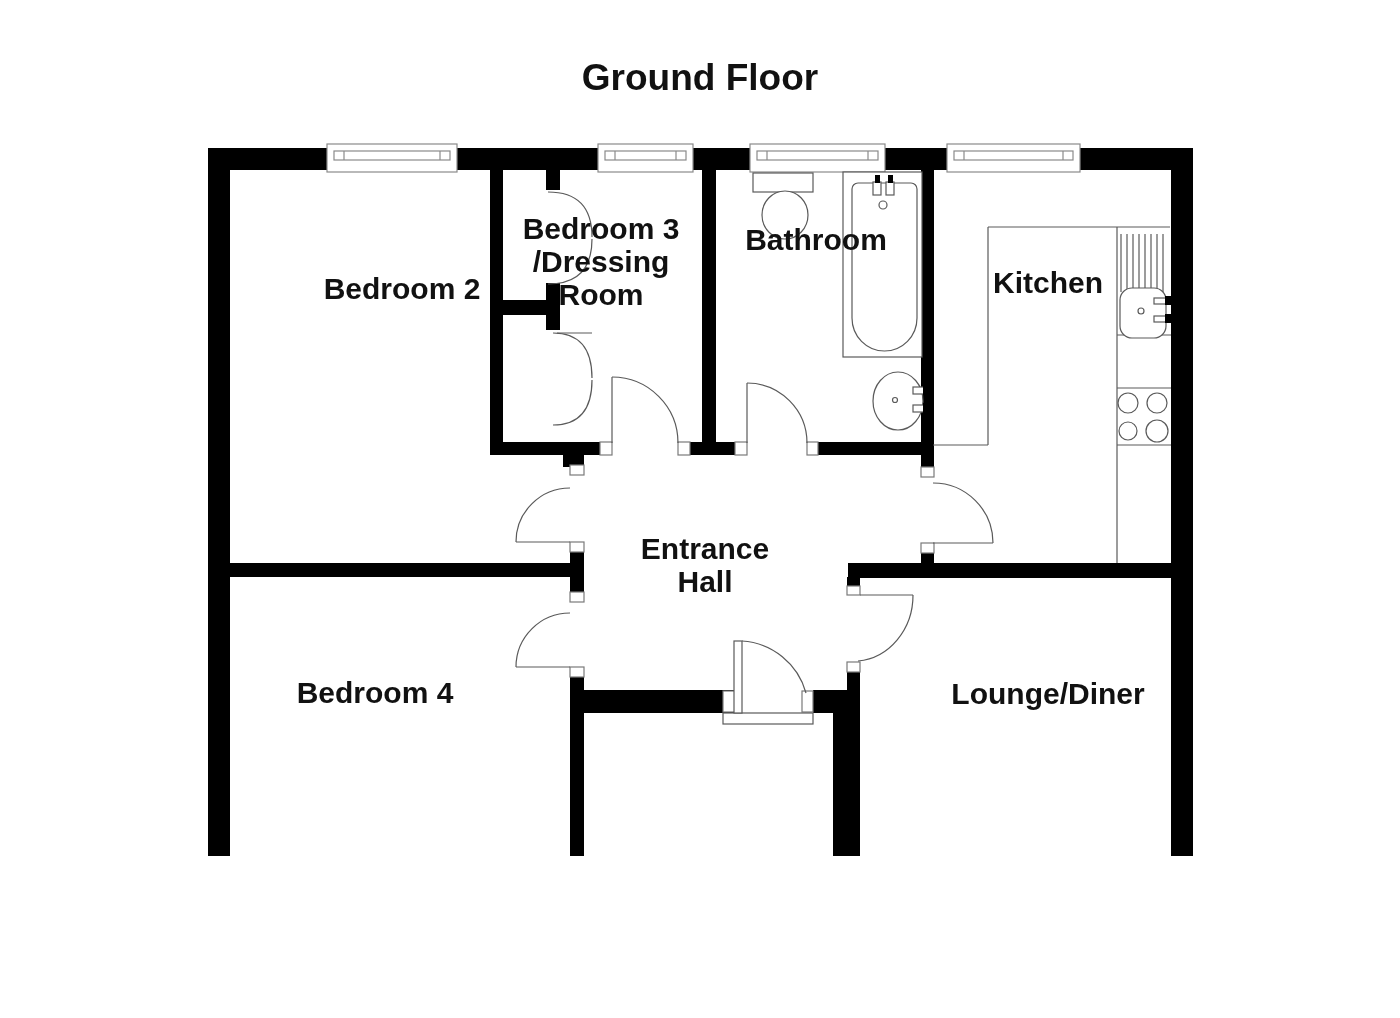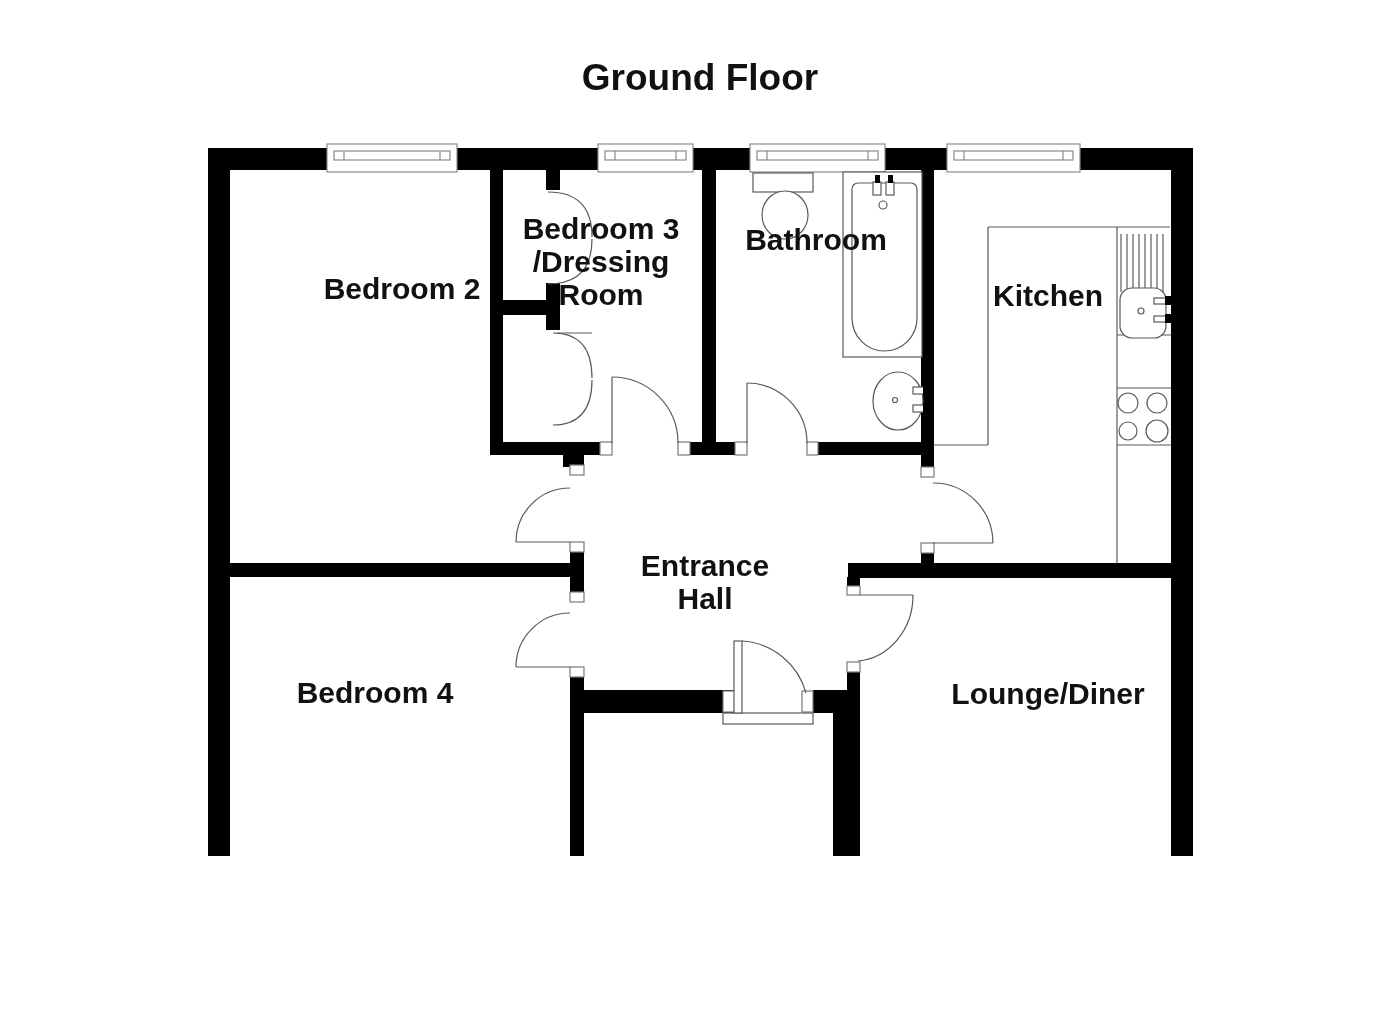--- a/index.html
+++ b/index.html
@@ -155,19 +155,19 @@
       <rect x="734" y="641" width="8" height="72" fill="#ffffff" stroke="#5a5a5a" stroke-width="1.2"></rect>
       <path d="M742,641 A71,71 0 0 1 806,693" fill="none" stroke="#5a5a5a" stroke-width="1.2"></path>
     </svg>
   <h1 class="page-title" style="left: 700px; top: 78px;">Ground Floor</h1>
   <div>
       <div class="room-label" style="left: 366px; top: 288px; margin-left: 36px;">Bedroom 2</div>
       <div class="room-label" style="left: 601px; top: 261px;">Bedroom 3
 /Dressing
 Room</div>
       <div class="room-label" style="left: 816px; top: 239px;">Bathroom</div>
-      <div class="room-label" style="left: 1048px; top: 295px;">Kitchen</div>
-      <div class="room-label" style="left: 705px; top: 582px;">Entrance
+      <div class="room-label" style="left: 1048px; top: 282px;">Kitchen</div>
+      <div class="room-label" style="left: 705px; top: 565px;">Entrance
 Hall</div>
       <div class="room-label" style="left: 375px; top: 692px;">Bedroom 4</div>
       <div class="room-label" style="left: 1012px; top: 693px; margin-left: 36px;">Lounge/Diner</div>
     </div>
 </div>
 
 </body></html>

